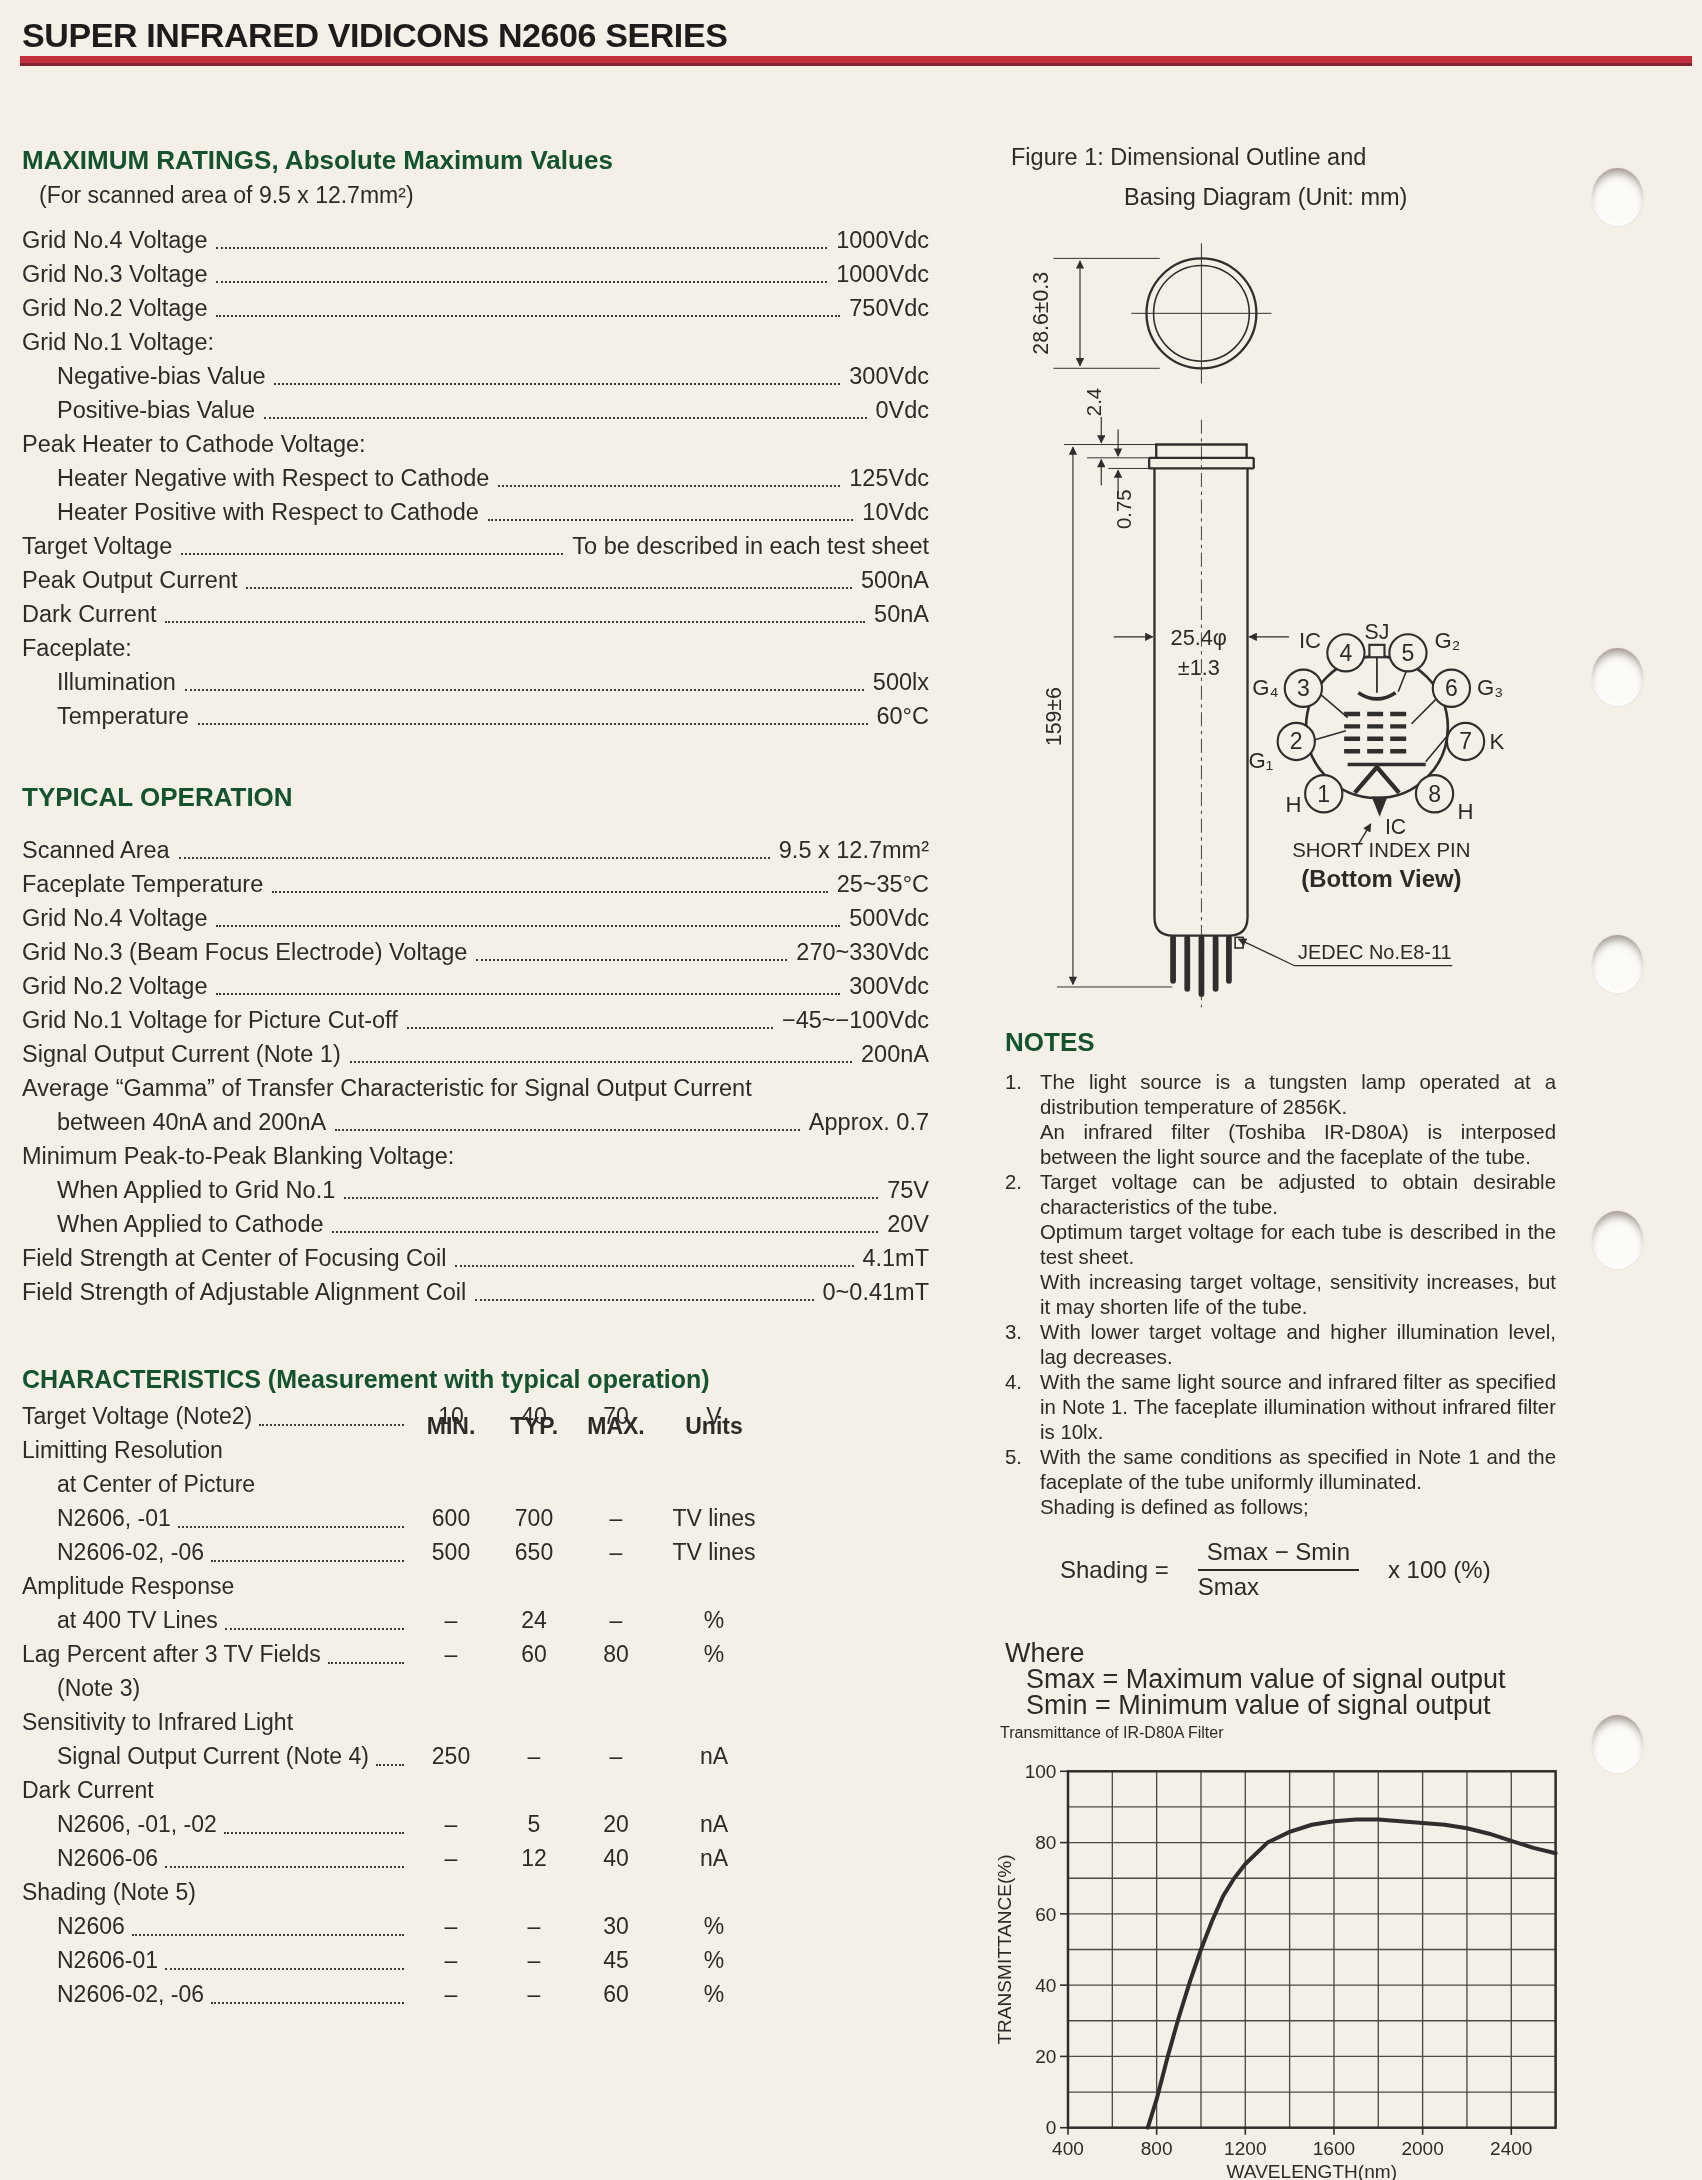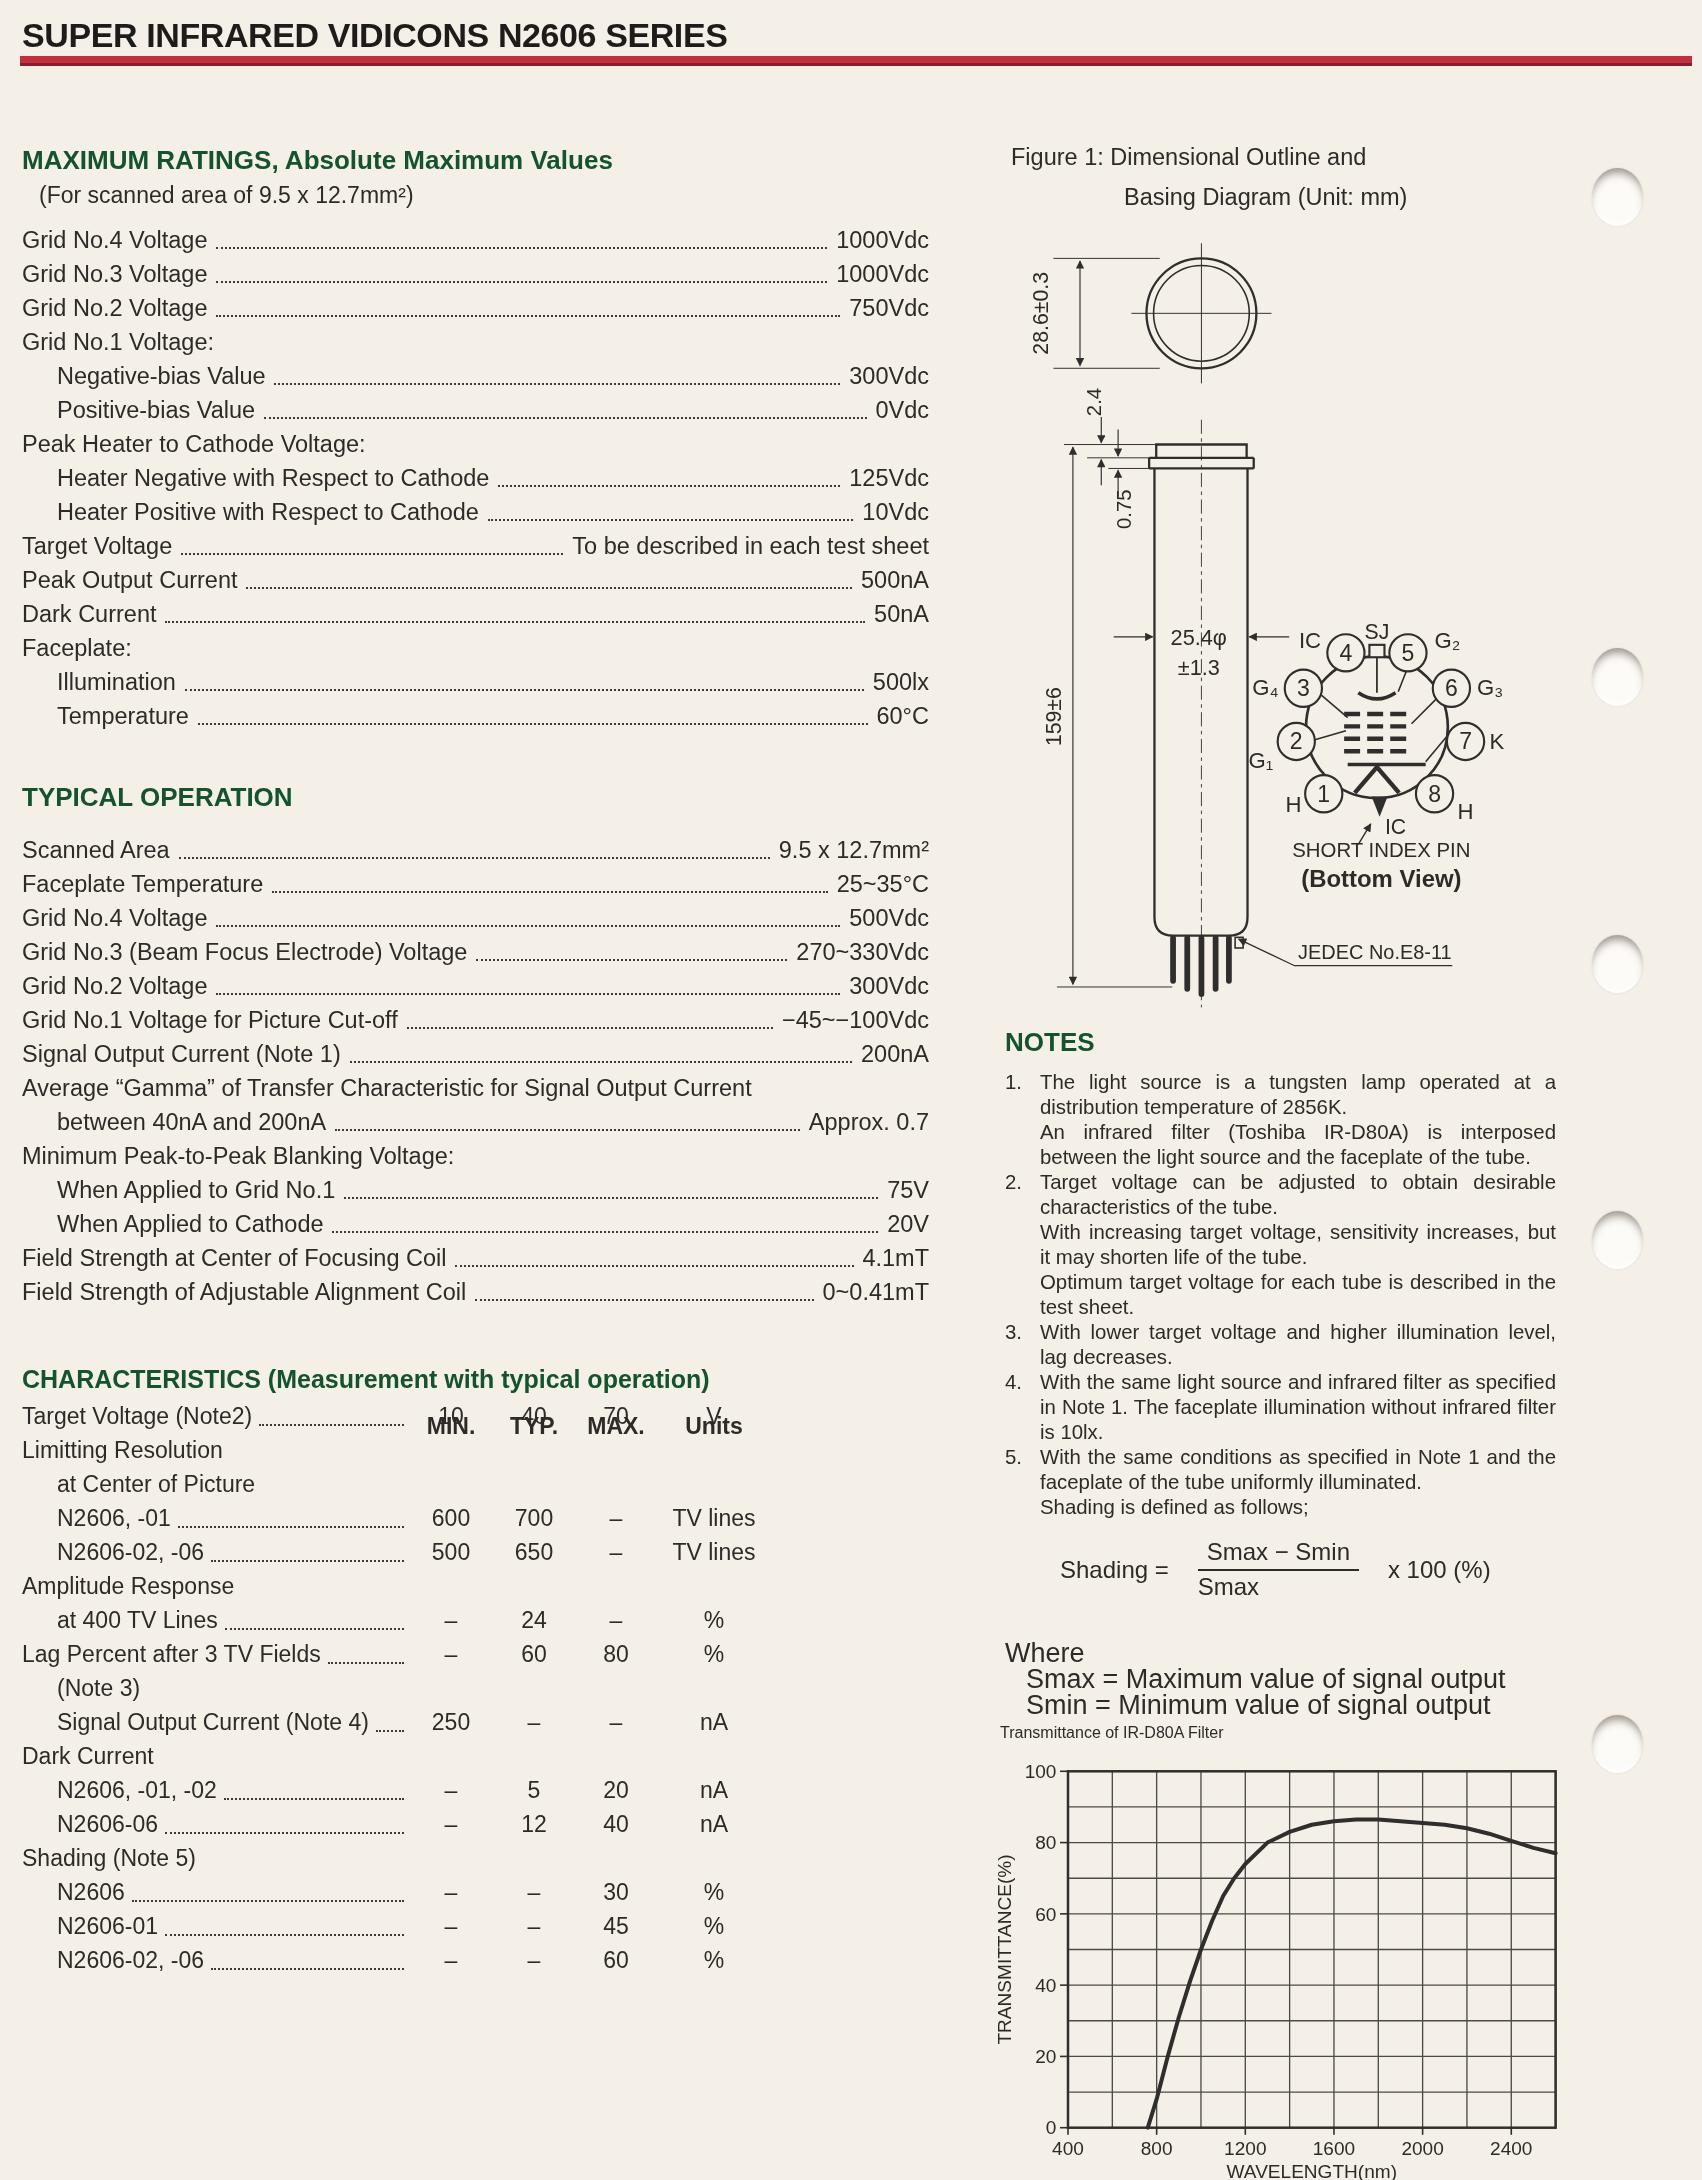--- a/index.html
+++ b/index.html
@@ -287,20 +287,29 @@
         <span class="dots"></span>
       </div>
       <div class="char-cell">–</div>
       <div class="char-cell">60</div>
       <div class="char-cell">80</div>
       <div class="char-cell">%</div>
     </div>
     <div class="char-grid char-row ind">
       <div class="char-c1">
         <span class="lab">(Note 3)</span>
+      </div>
+      <div class="char-cell"></div>
+      <div class="char-cell"></div>
+      <div class="char-cell"></div>
+      <div class="char-cell"></div>
+    </div>
+    <div class="char-grid char-row">
+      <div class="char-c1">
+        <span class="lab">Sensitivity to Infrared Light</span>
       </div>
       <div class="char-cell"></div>
       <div class="char-cell"></div>
       <div class="char-cell"></div>
       <div class="char-cell"></div>
     </div>
     <div class="char-grid char-row ind">
       <div class="char-c1">
         <span class="lab">Signal Output Current (Note 4)</span>
         <span class="dots"></span>
@@ -494,22 +503,22 @@
         <span class="note-num">1.</span>
         <div class="note-body">
           <div class="note-para">The light source is a tungsten lamp operated at a distribution temperature of 2856K.</div>
           <div class="note-para">An infrared filter (Toshiba IR-D80A) is interposed between the light source and the faceplate of the tube.</div>
         </div>
       </div>
       <div class="note">
         <span class="note-num">2.</span>
         <div class="note-body">
           <div class="note-para">Target voltage can be adjusted to obtain desirable characteristics of the tube.</div>
+          <div class="note-para">Optimum target voltage for each tube is described in the test sheet.</div>
           <div class="note-para">With increasing target voltage, sensitivity increases, but it may shorten life of the tube.</div>
-          <div class="note-para">Optimum target voltage for each tube is described in the test sheet.</div>
         </div>
       </div>
       <div class="note">
         <span class="note-num">3.</span>
         <div class="note-body">
           <div class="note-para">With lower target voltage and higher illumination level, lag decreases.</div>
         </div>
       </div>
       <div class="note">
         <span class="note-num">4.</span>

